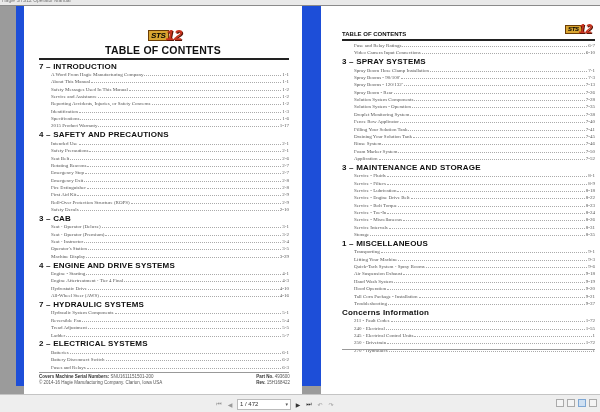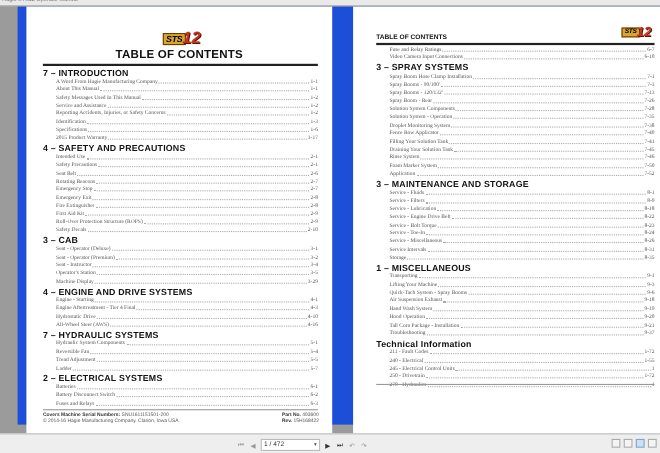--- a/index.html
+++ b/index.html
@@ -405,21 +405,21 @@
         <div class="entry" style="left: 33px; top: 286.5px; width: 241px;">
           <span class="t">Tall Corn Package - Installation</span>
           <span class="d"></span>
           <span class="p">9-21</span>
         </div>
         <div class="entry" style="left: 33px; top: 293.85px; width: 241px;">
           <span class="t">Troubleshooting</span>
           <span class="d"></span>
           <span class="p">9-37</span>
         </div>
-        <div class="sec" style="left: 21px; top: 301.7px;">Technical Information</div>
+        <div class="sec" style="left: 21px; top: 301.7px;">Concerns Information</div>
         <div class="entry" style="left: 33px; top: 311.2px; width: 241px;">
           <span class="t">211 - Fault Codes</span>
           <span class="d"></span>
           <span class="p">1-72</span>
         </div>
         <div class="entry" style="left: 33px; top: 318.55px; width: 241px;">
           <span class="t">240 - Electrical</span>
           <span class="d"></span>
           <span class="p">1-55</span>
         </div>

